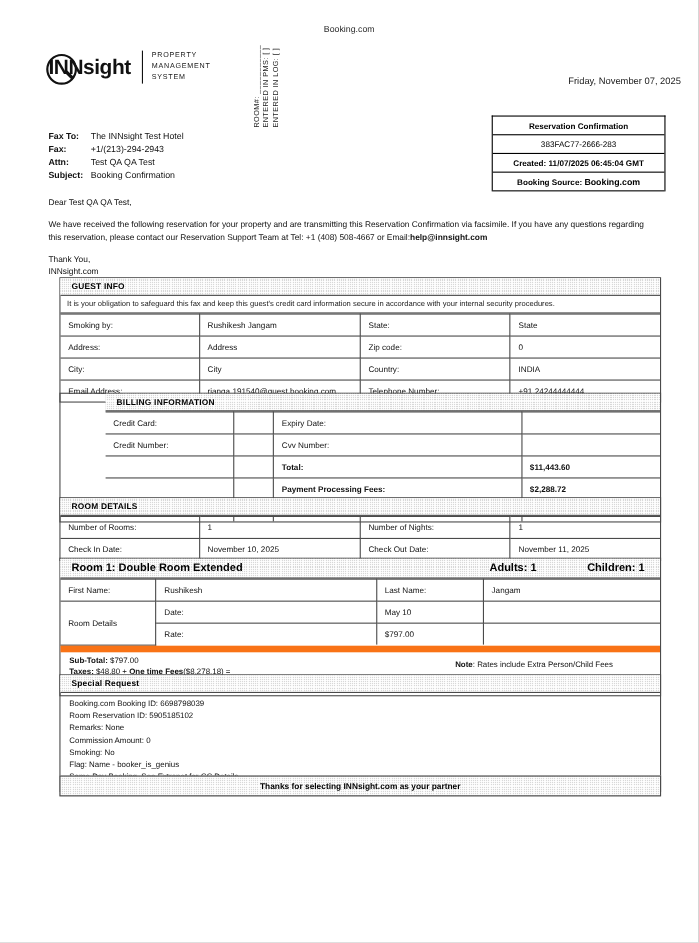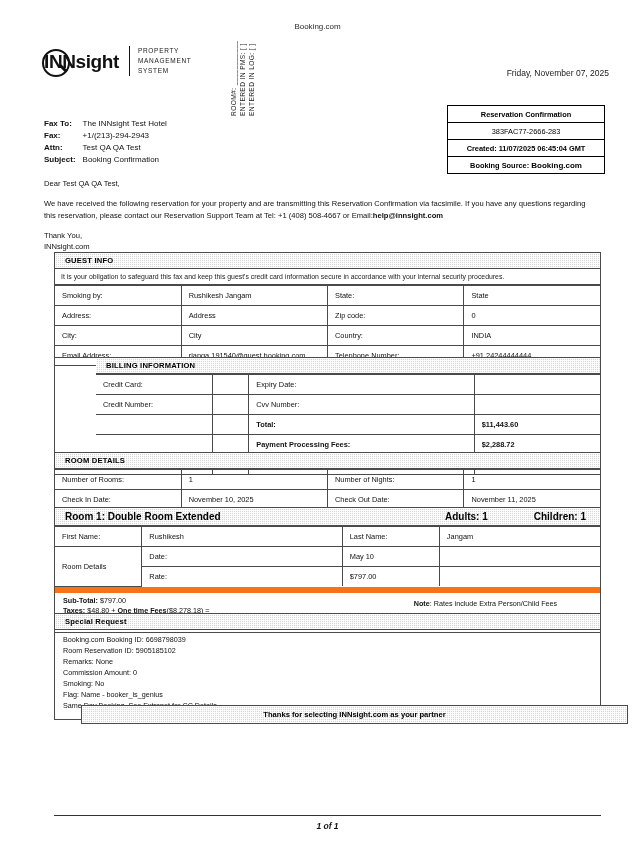--- a/index.html
+++ b/index.html
@@ -98,21 +98,21 @@
     writing-mode: vertical-rl;
     transform: rotate(180deg);
     font-size: 6.6px;
     letter-spacing: 0.4px;
     color: #222;
     white-space: nowrap;
   }
 
   .doc-date {
     position: absolute;
-    right: 14px;
+    right: 4px;
     top: 60px;
     font-size: 8.5px;
     color: #1a1a1a;
   }
 
   .resbox {
     position: absolute;
     right: 18px;
     top: 97px;
     width: 158px;
@@ -496,18 +496,17 @@
       <div>Booking.com Booking ID: 6698798039</div>
       <div>Room Reservation ID: 5905185102</div>
       <div>Remarks: None</div>
       <div>Commission Amount: 0</div>
       <div>Smoking: No</div>
       <div>Flag: Name - booker_is_genius</div>
       <div>Same Day Booking. See Extranet for CC Details.</div>
     </div>
   </div>
 
-  <div class="thanks" style="top:697px;margin-left:27px;">Thanks for selecting INNsight.com as your partner</div>
-
-  <div class="footer">1 of 1</div>
+  <div class="thanks" style="top:697px;">Thanks for selecting INNsight.com as your partner</div>
+
 
  </div>
 </div>
 
 </body></html>

